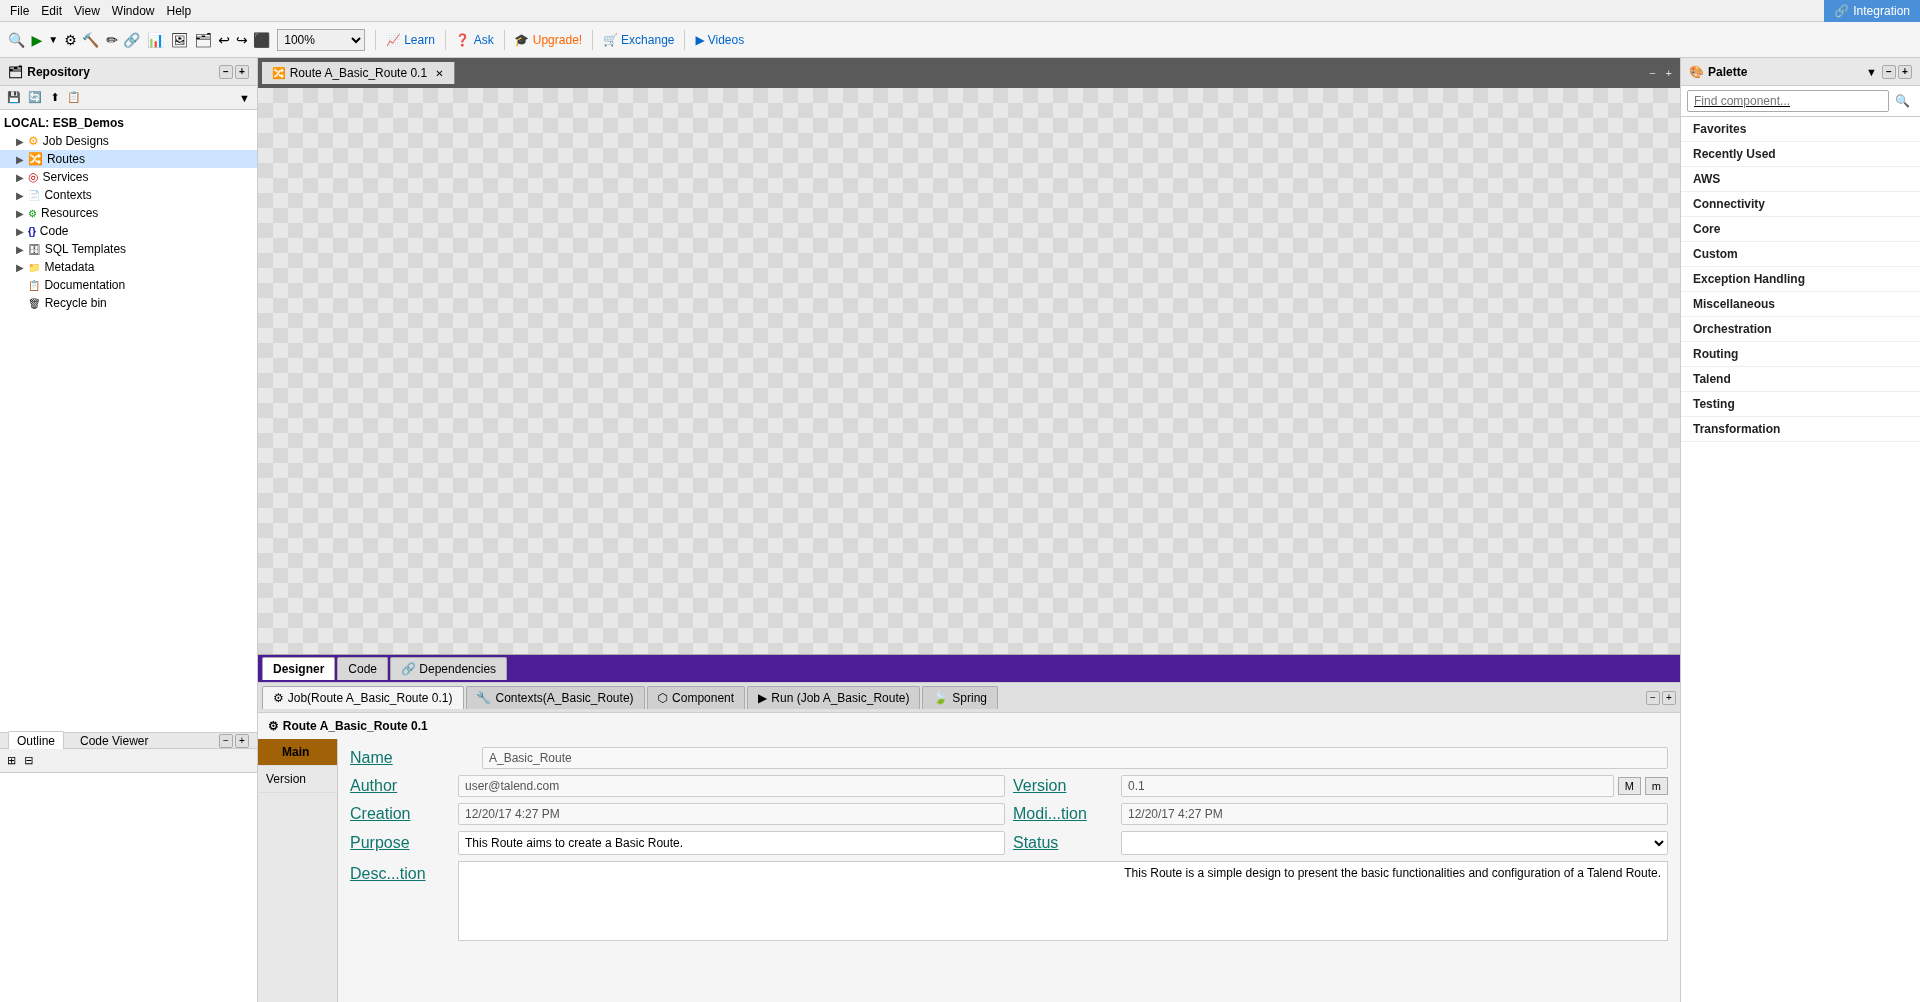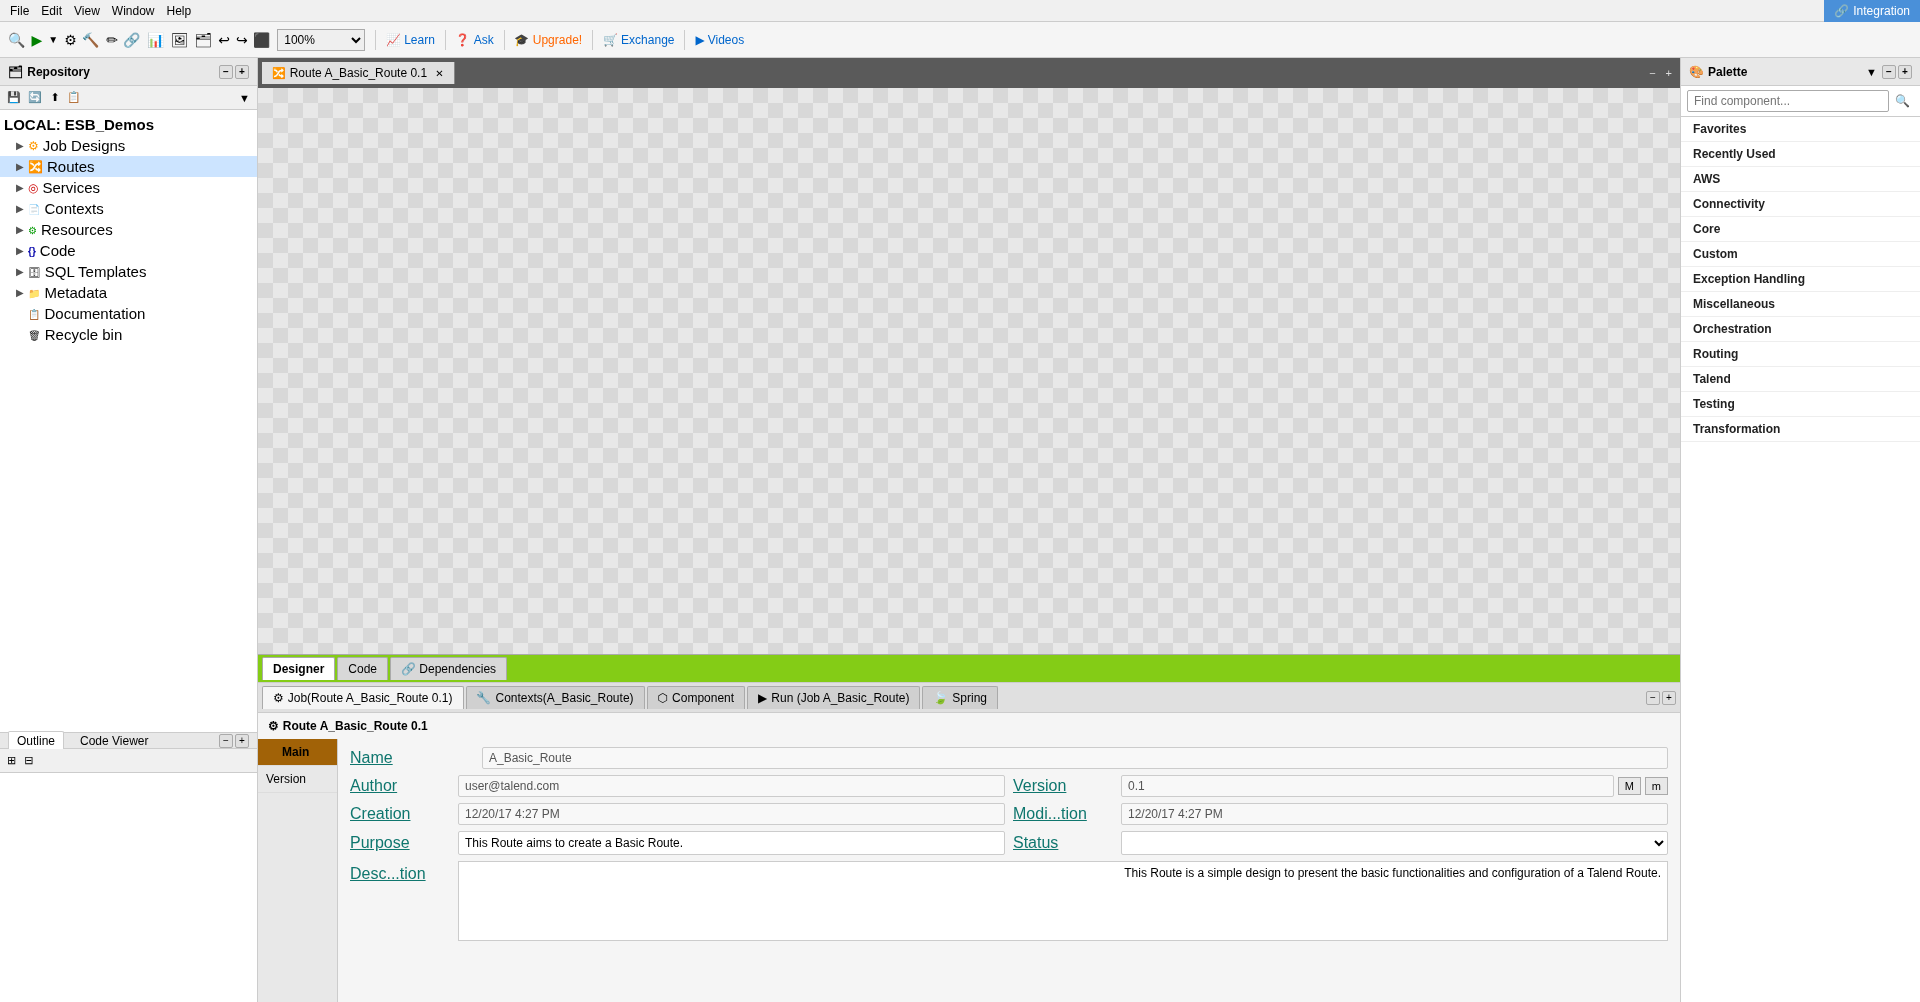--- a/index.html
+++ b/index.html
@@ -22,21 +22,21 @@
     
     .left-panel { width: 258px; display: flex; flex-direction: column; border-right: 1px solid #ccc; background: #fff; }
     .panel-header { height: 28px; background: #e8e8e8; border-bottom: 1px solid #ccc; display: flex; align-items: center; padding: 0 8px; gap: 4px; font-weight: bold; font-size: 12px; }
     .panel-toolbar { height: 24px; background: #f0f0f0; border-bottom: 1px solid #ccc; display: flex; align-items: center; padding: 0 4px; gap: 2px; }
     .panel-toolbar-btn { cursor: pointer; font-size: 11px; padding: 1px 3px; }
     .tree-area { flex: 1; overflow-y: auto; padding: 4px 0; }
     .tree-item { display: flex; align-items: center; padding: 2px 4px; cursor: pointer; }
     .tree-item.indent-1 { padding-left: 16px; }
     .tree-arrow { width: 12px; font-size: 10px; color: #555; }
     .tree-icon { margin-right: 4px; font-size: 12px; }
-    .tree-label { font-size: 15px; }
+    .tree-label { font-size: 12px; }
     .tree-item.selected { background: #cce4ff; }
 
     
     .bottom-left { height: 270px; border-top: 1px solid #ccc; display: flex; flex-direction: column; background: #fff; }
     .bottom-left-header { height: 16px; background: #e8e8e8; border-bottom: 1px solid #ccc; display: flex; align-items: center; padding: 0 8px; gap: 8px; }
     .bottom-tab { padding: 2px 8px; cursor: pointer; font-size: 12px; border-radius: 2px; }
     .bottom-tab.active { background: #fff; border: 1px solid #ccc; border-bottom: 1px solid #fff; }
     .bottom-left-toolbar { height: 24px; background: #f0f0f0; border-bottom: 1px solid #ccc; display: flex; align-items: center; padding: 0 4px; gap: 2px; }
     .bl-min-max { margin-left: auto; display: flex; gap: 2px; }
     .bl-btn { cursor: pointer; font-size: 11px; padding: 1px 3px; }
@@ -49,21 +49,21 @@
     .editor-tab { display: flex; align-items: center; padding: 4px 10px; background: #6e6e6e; color: #ddd; cursor: pointer; border-right: 1px solid #888; font-size: 12px; gap: 4px; }
     .editor-tab.active { background: #e0e0e0; color: #000; }
     .tab-close { cursor: pointer; font-size: 10px; margin-left: 4px; }
     .editor-tab-controls { margin-left: auto; display: flex; align-items: center; gap: 2px; }
     .etc-btn { color: #ddd; cursor: pointer; font-size: 11px; padding: 1px 4px; }
 
     
     .canvas-area { flex: 1; background: repeating-conic-gradient(#d8d8d8 0% 25%, #e8e8e8 0% 50%) 0 0 / 30px 30px; min-height: 0; }
 
     
-    .designer-tabs { height: 28px; background: #84cc16; display: flex; align-items: center; padding: 0 4px; border-top: 1px solid #aaa; }
+    .designer-tabs { height: 28px; background: #4c1d95; display: flex; align-items: center; padding: 0 4px; border-top: 1px solid #aaa; }
     .d-tab { padding: 4px 10px; cursor: pointer; font-size: 12px; border: 1px solid #aaa; border-bottom: none; border-radius: 2px 2px 0 0; background: #d8d8d8; margin-right: 2px; }
     .d-tab.active { background: #fff; font-weight: bold; }
 
     
     .props-panel { height: 320px; background: #f5f5f5; border-top: 1px solid #ccc; display: flex; flex-direction: column; overflow: hidden; }
     .props-tabs { height: 30px; background: #e0e0e0; border-bottom: 1px solid #ccc; display: flex; align-items: center; padding: 0 4px; gap: 2px; }
     .props-tab { padding: 4px 10px; cursor: pointer; font-size: 12px; border: 1px solid #aaa; border-bottom: none; border-radius: 2px 2px 0 0; background: #d0d0d0; display: flex; align-items: center; gap: 4px; }
     .props-tab.active { background: #f5f5f5; }
     .props-tab-controls { margin-left: auto; display: flex; gap: 2px; }
     .ptc-btn { cursor: pointer; font-size: 11px; padding: 1px 4px; }
@@ -82,21 +82,21 @@
     .desc-area { flex: 1; border: 1px solid #ccc; padding: 4px 6px; font-size: 12px; background: #fff; min-height: 80px; resize: none; }
     .ver-btn { border: 1px solid #aaa; padding: 2px 6px; font-size: 11px; cursor: pointer; background: #e8e8e8; }
     .status-select { border: 1px solid #ccc; padding: 3px 6px; font-size: 12px; background: #fff; border-radius: 2px; width: 100%; }
 
     
     .right-panel { width: 240px; display: flex; flex-direction: column; border-left: 1px solid #ccc; background: #fff; }
     .palette-header { height: 28px; background: #e8e8e8; border-bottom: 1px solid #ccc; display: flex; align-items: center; padding: 0 8px; font-weight: bold; gap: 4px; }
     .palette-header-controls { margin-left: auto; display: flex; gap: 2px; }
     .phc-btn { cursor: pointer; font-size: 11px; padding: 1px 3px; }
     .palette-search { padding: 4px 6px; border-bottom: 1px solid #ccc; display: flex; align-items: center; }
-    .palette-search input { flex: 1; border: 1px solid #aaa; padding: 3px 6px; font-size: 12px; border-radius: 2px; }
+    .palette-search input { flex: 1; border: 1px solid #aaa; padding: 3px 6px; font-size: 12px; border-radius: 2px; text-decoration: underline; }
     .palette-search-btn { margin-left: 2px; cursor: pointer; font-size: 12px; padding: 2px 4px; }
     .palette-list { flex: 1; overflow-y: auto; }
     .palette-item { padding: 5px 12px; cursor: pointer; font-size: 12px; border-bottom: 1px solid #eee; font-weight: bold; color: #222; }
 
     
     .integration-btn { position: absolute; right: 0; top: 0; height: 22px; background: #4a90d9; color: #fff; padding: 2px 10px; font-size: 12px; cursor: pointer; display: flex; align-items: center; gap: 4px; }
     .icon-job::before { content: '⚙'; color: #f90; }
     .icon-service::before { content: '◎'; color: #c00; }
     .icon-context::before { content: '📄'; color: #888; font-size: 10px; }
     .icon-resource::before { content: '⚙'; color: #090; font-size: 10px; }

